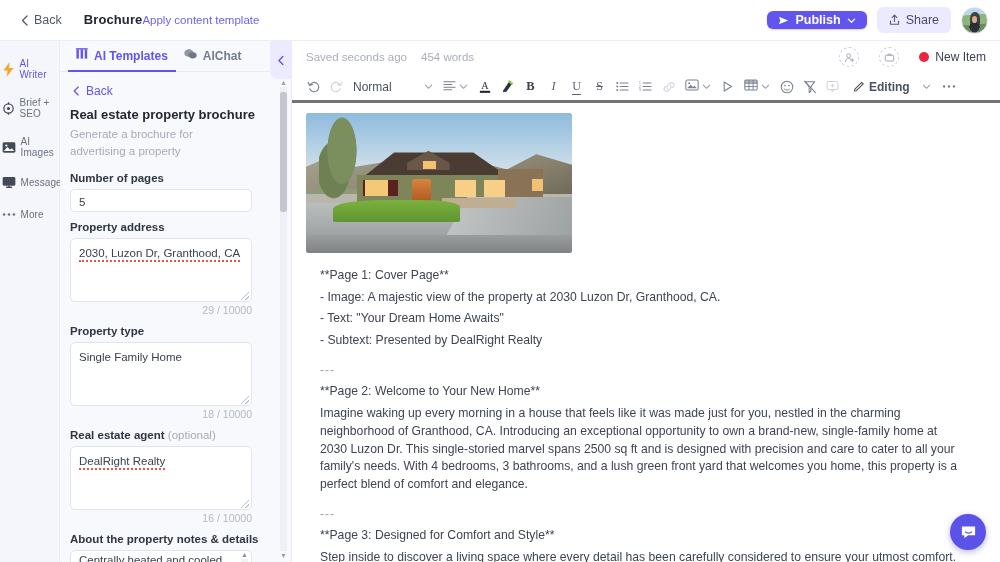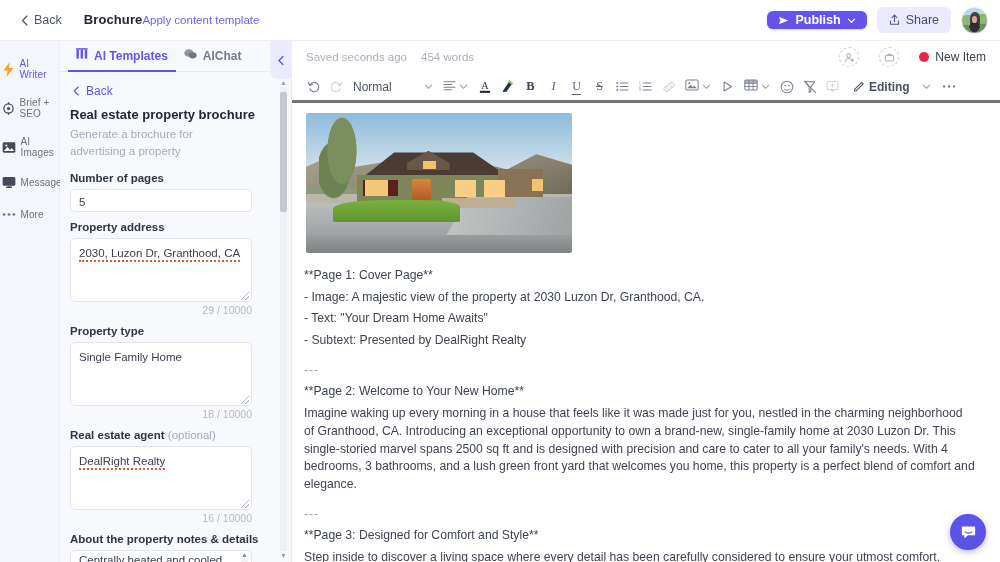--- a/index.html
+++ b/index.html
@@ -164,21 +164,21 @@
   .doc-wrap { flex: 1; overflow: hidden; padding: 10px 18px 0 10px; position: relative; }
   .doc {
     max-width: 672px; margin-left: 2px;
     font-size: 12.2px; line-height: 1.45; color: #3e4452;
   }
   .doc .hero {
     width: 266px; height: 140px; border-radius: 3px; margin: 0 0 14px 2px;
     position: relative; overflow: hidden;
     background: linear-gradient(#9cc4e4 0 30%, #cfdcea 30% 42%, #8e9a7a 42% 58%, #b9b6ab 58% 100%);
   }
-  .doc p { margin: 0 0 4px; }
+  .doc p { margin: 0 16px 4px; }
   .doc .blk { margin-bottom: 12px; }
   .doc .para { margin-bottom: 0; }
   .doc .rule { color: #9aa0ad; letter-spacing: 1px; margin-bottom: 4px; }
 
   
   .sky { position:absolute; left:0; top:0; right:0; height:44%; background: linear-gradient(#8ebbdd 0%, #b9d3e6 60%, #d8e3ea 100%); }
   .hills { position:absolute; right:0; top:24%; width:42%; height:34%;
     background: linear-gradient(160deg,#9d9784 0%, #867f6c 60%, #6f6a59 100%);
     clip-path: polygon(0% 62%, 18% 34%, 42% 48%, 68% 16%, 100% 38%, 100% 100%, 0% 100%); }
   .hills2 { position:absolute; left:0; top:28%; width:30%; height:26%;

